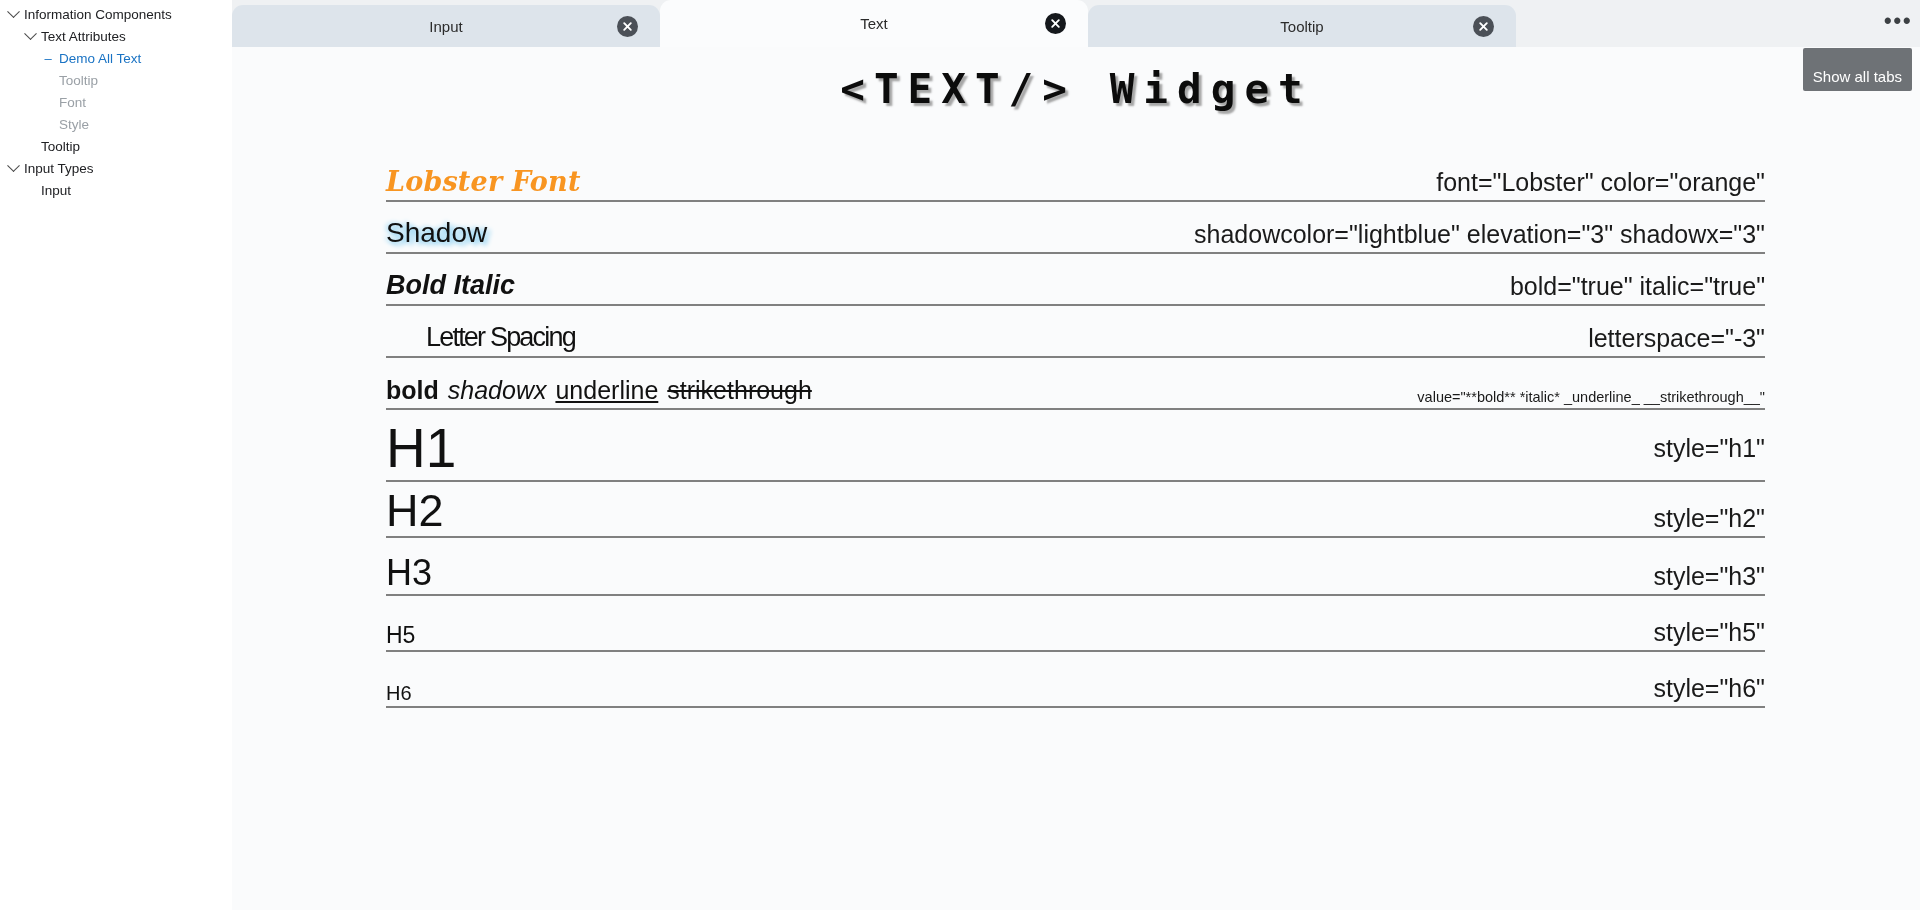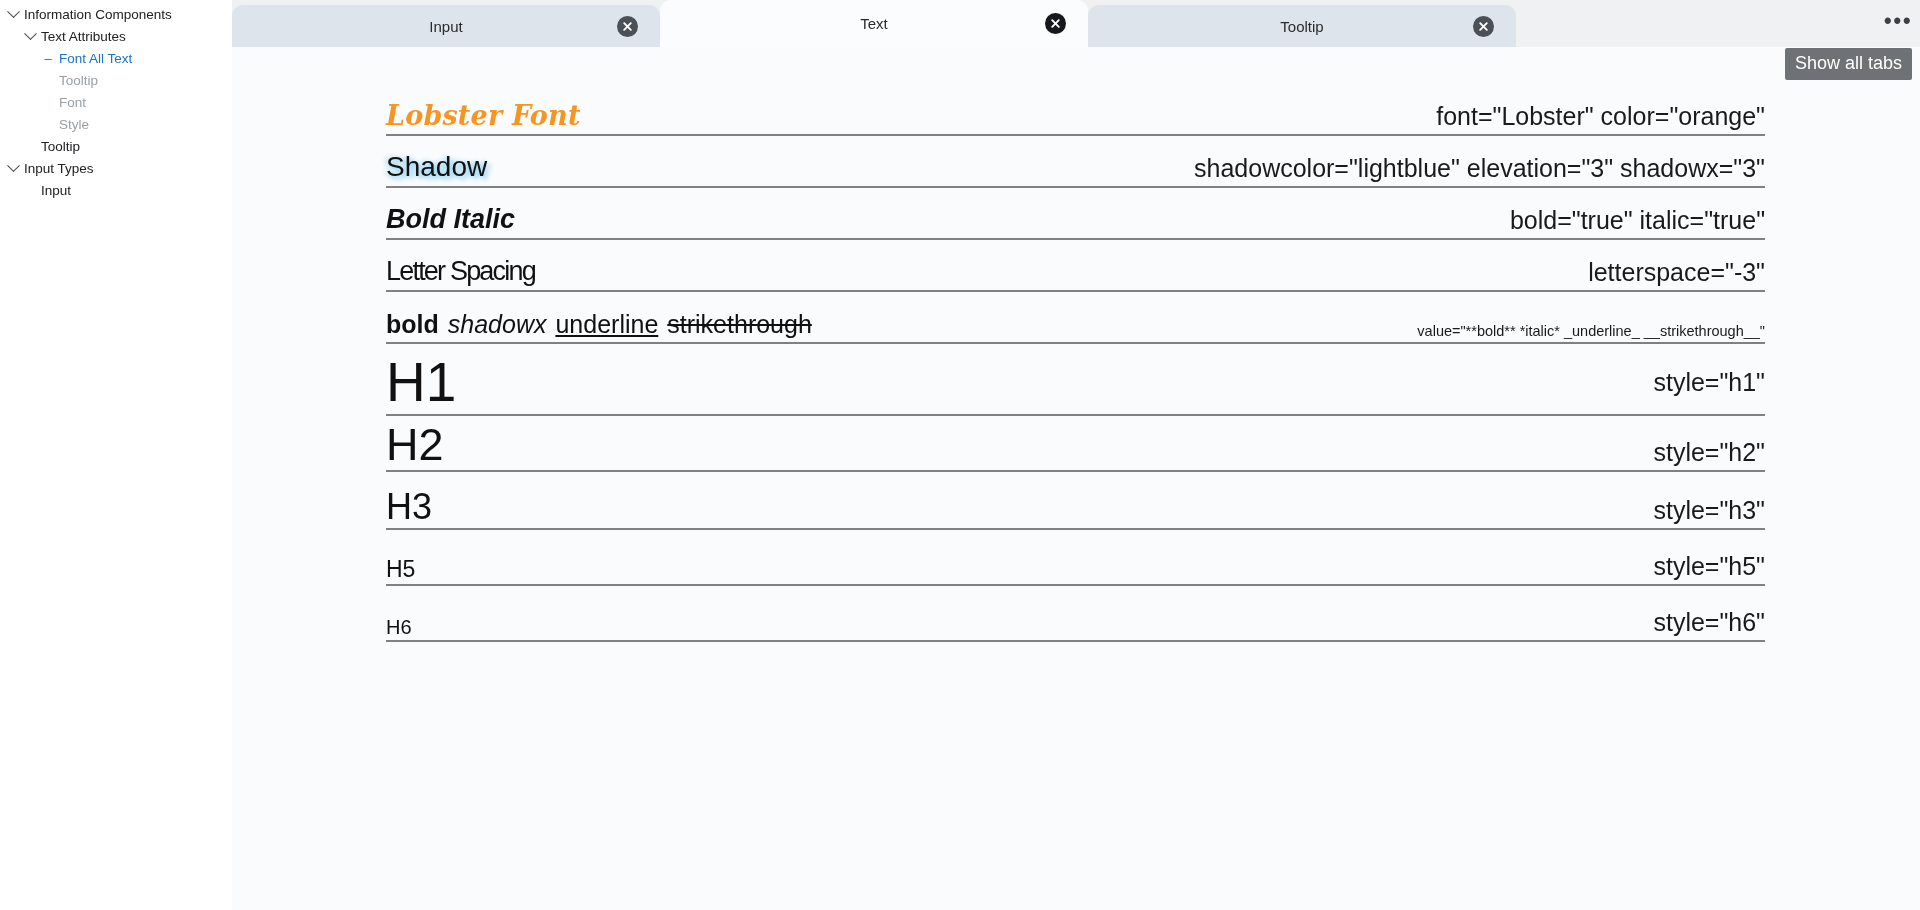--- a/index.html
+++ b/index.html
@@ -115,22 +115,22 @@
     font-size: 23px;
     letter-spacing: 1.5px;
     line-height: 0;
     padding-bottom: 6px;
   }
   .tooltip-bubble {
     position: absolute;
     right: 8px; top: 48px;
     background: #6e7276;
     color: #ffffff;
-    font-size: 18px;
-    padding: 5px 10px 6px 10px;
+    font-size: 15px;
+    padding: 20px 10px 6px 10px;
     border-radius: 2px;
     white-space: nowrap;
     z-index: 40;
   }
 
   
   .content {
     height: 863px;
     overflow: hidden;
     padding: 0;
@@ -186,20 +186,21 @@
   .s-bolditalic {
     font-size: 27px;
     font-weight: 700;
     font-style: italic;
     color: #111111;
   }
   .s-letterspace {
     font-size: 27px;
     letter-spacing: -1.8px;
     color: #111111;
+    margin-left: 40px;
   }
   .s-md { font-size: 25px; color: #111111; }
   .s-md b { font-weight: 700; }
   .s-md i { font-style: italic; }
   .s-md u { }
   .s-md s { text-decoration: line-through; }
   .s-md span { margin-right: 9px; }
   .s-h1 { font-size: 55px; color: #111111; line-height: 1.0; }
   .s-h2 { font-size: 45px; color: #111111; line-height: 1.0; }
   .s-h3 { font-size: 36px; color: #111111; line-height: 1.0; }
@@ -226,21 +227,21 @@
       <span class="node-label">Information Components</span>
     </div>
 
     <div class="tree-node lvl1">
       <span class="tw"><span class="chev"></span></span>
       <span class="node-label">Text Attributes</span>
     </div>
 
     <div class="tree-node lvl2 node-active">
       <span class="tw dashmark">–</span>
-      <span class="node-label">Font All Text</span>
+      <span class="node-label">Demo All Text</span>
     </div>
 
     <div class="tree-node lvl2b node-dim">
       <span class="node-label">Tooltip</span>
     </div>
 
     <div class="tree-node lvl2b node-dim">
       <span class="node-label">Font</span>
     </div>
 
@@ -300,20 +301,21 @@
 
       <div class="tabs-overflow">
         <span>•••</span>
       </div>
     </div>
 
     <div class="tooltip-bubble">Show all tabs</div>
 
     <div class="content">
 
+      <div class="widget-title">&lt;TEXT/&gt; Widget</div>
 
       <div class="rows">
 
         <div class="row-gap"></div>
 
         <div class="row">
           <div class="sample s-lobster">Lobster Font</div>
           <div class="attr">font="Lobster" color="orange"</div>
         </div>
 

